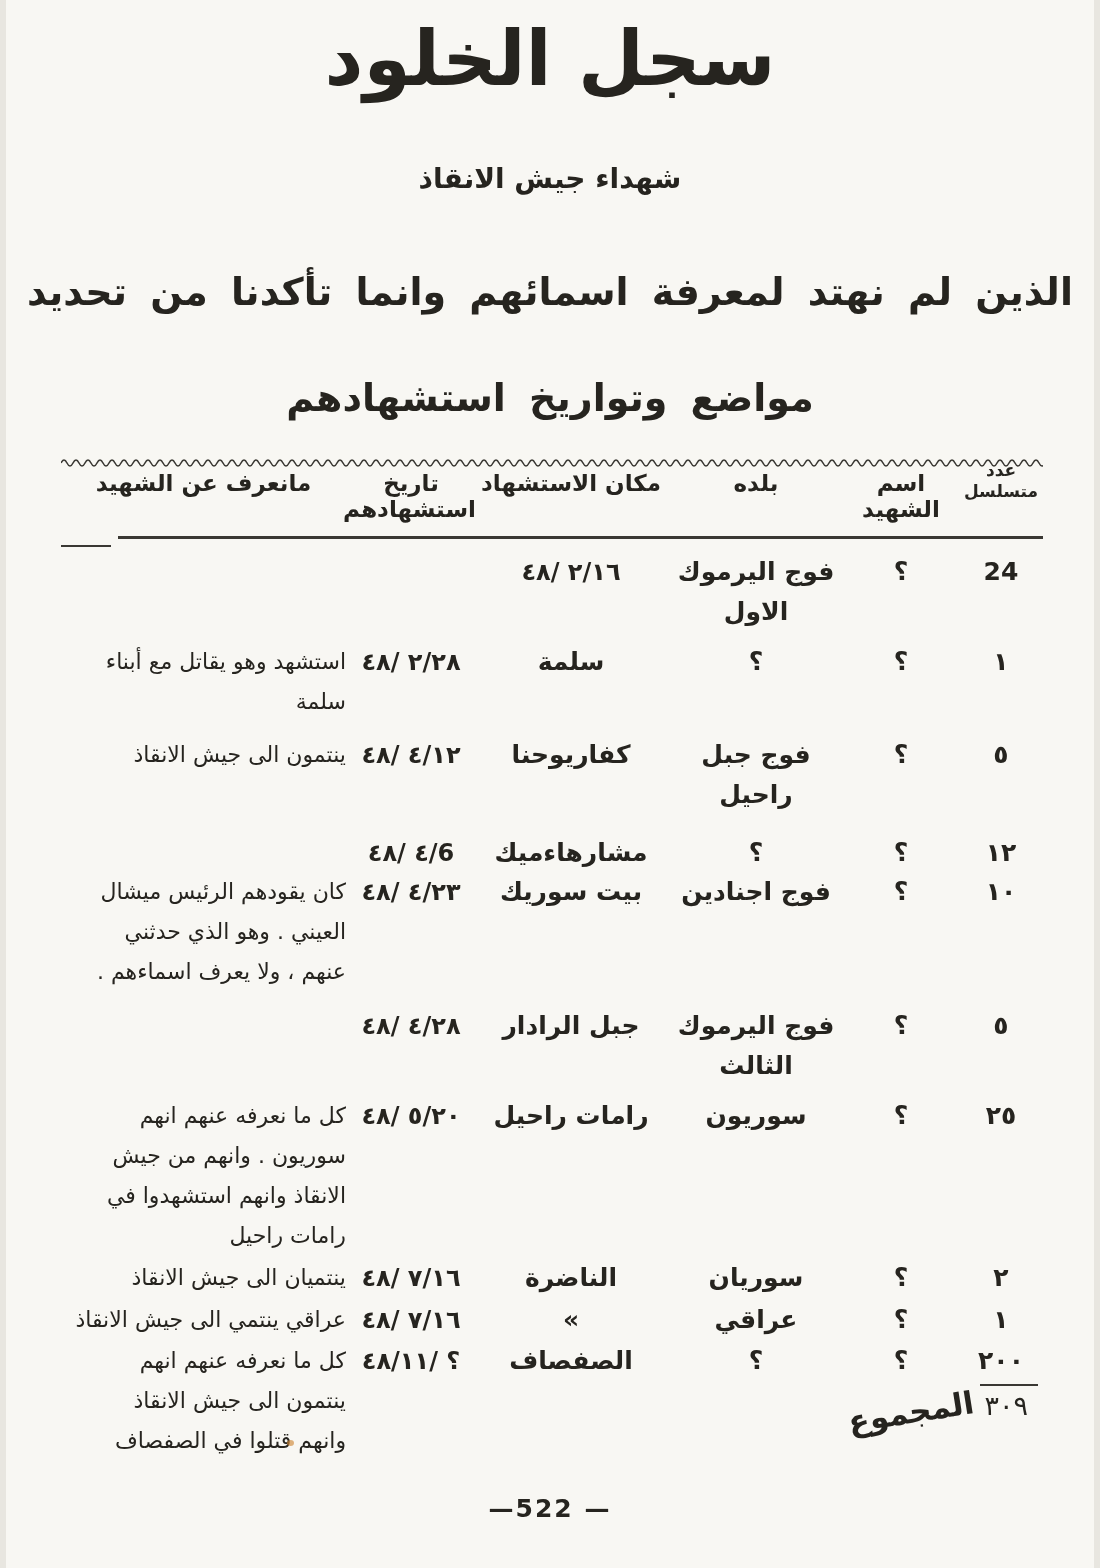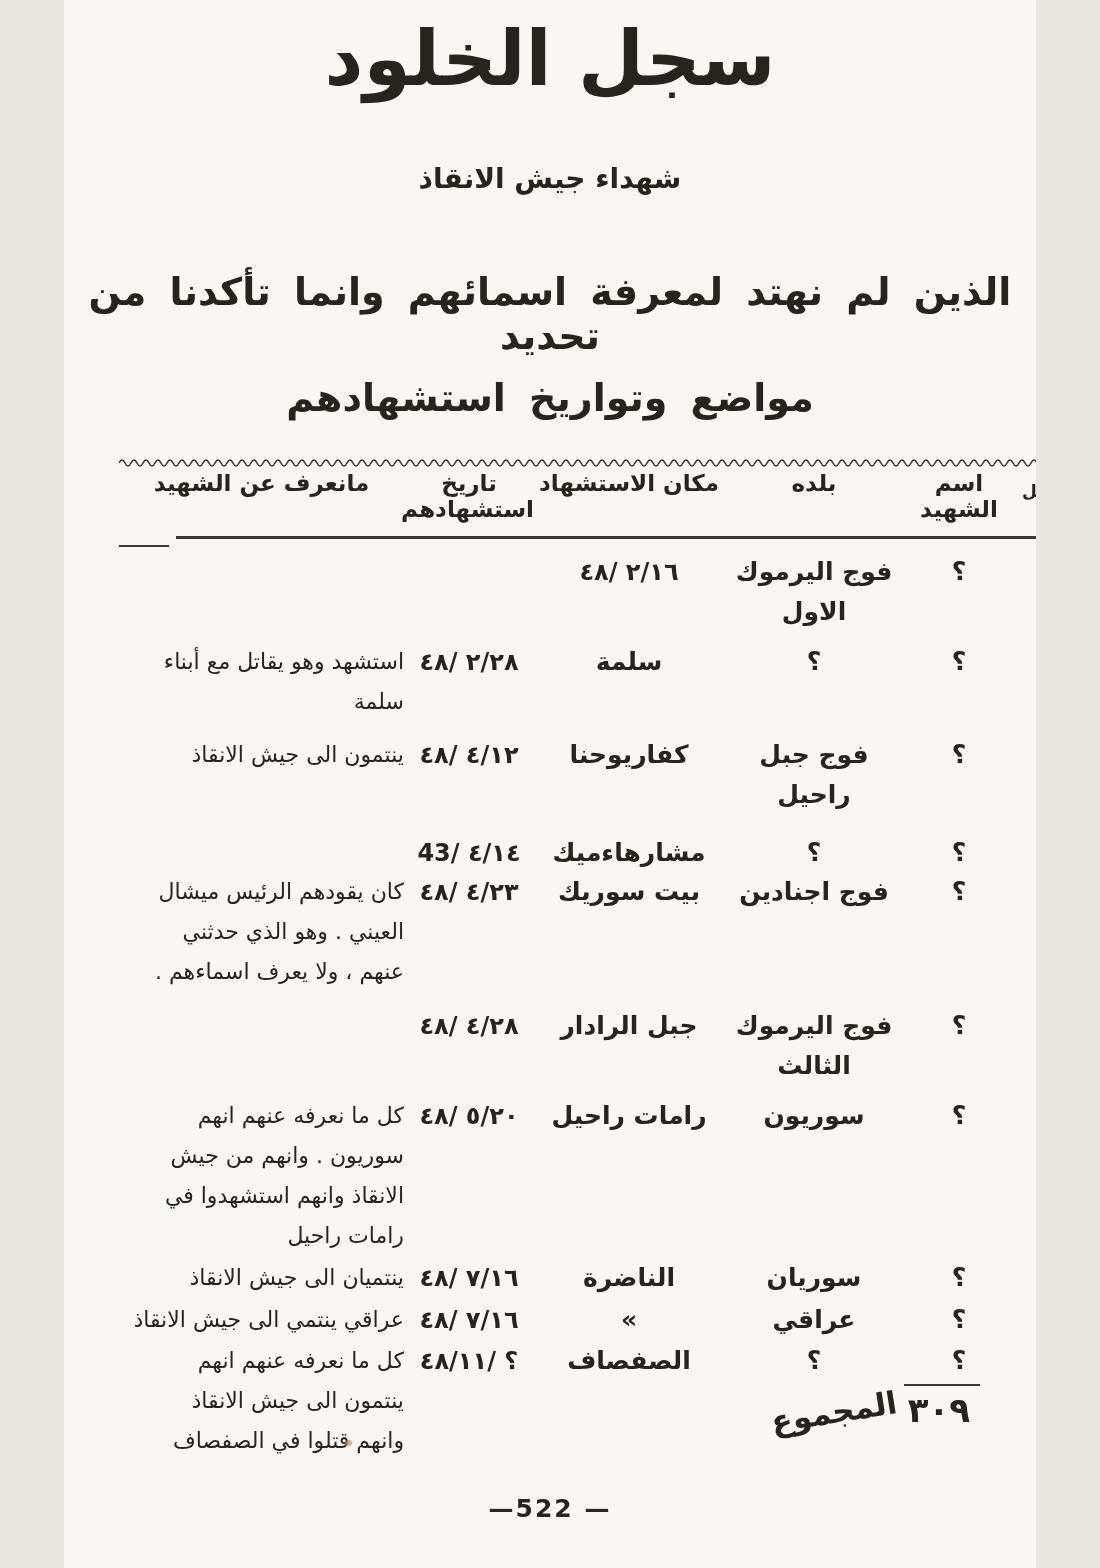--- a/index.html
+++ b/index.html
@@ -1,18 +1,18 @@
 <!DOCTYPE html>
 <html lang="ar" dir="rtl"><head>
 <meta charset="utf-8">
 <style>
   html,body{margin:0;padding:0;background:#e8e6e0;}
   .page{
     position:relative;
-    width:972px;height:1568px;
+    width:1088px;height:1568px;
     margin:0 auto;
     background:#f8f7f3;
     color:#26241f;
     font-family:"DejaVu Sans",sans-serif;
     direction:rtl;
     overflow:hidden;
   }
   .center{left:0;right:0;text-align:center;}
   .abs{position:absolute;}
   .title{top:14px;font-size:76px;font-weight:bold;letter-spacing:0;}
@@ -40,21 +40,21 @@
   .header-row .cell{font-size:23px;line-height:26px;}
   .header-row .h-serial{font-size:17px;line-height:21px;margin-top:-10px;}
   .header-row .h-notes{font-size:23px;}
   .total{
     position:absolute;right:56px;top:1384px;
     display:flex;direction:rtl;align-items:flex-start;gap:8px;
   }
   .total-num{
     border-top:2.5px solid #3a3833;
     padding:4px 10px 0 4px;
-    font-size:34px;font-weight:bold;text-align:right;
+    font-size:27px;font-weight:normal;text-align:right;
   }
   .total-label{
     font-size:31px;font-weight:bold;
     transform:rotate(-9deg) translateY(10px);
     display:inline-block;
   }
   .pagenum{
     top:1494px;font-size:25px;font-weight:bold;
     direction:ltr;unicode-bidi:bidi-override;letter-spacing:2px;
   }
@@ -116,21 +116,21 @@
     <div class="cell">كفاريوحنا</div>
     <div class="cell date">٤٨/ ٤/١٢</div>
     <div class="cell notes">ينتمون الى جيش الانقاذ</div>
   </div>
 
   <div class="row" style="top:833px;">
     <div class="cell">١٢</div>
     <div class="cell">؟</div>
     <div class="cell">؟</div>
     <div class="cell">مشارهاءميك</div>
-    <div class="cell date">43/ ٤/١٤</div>
+    <div class="cell date">٤٨/ ٤/6</div>
     <div class="cell notes"></div>
   </div>
 
   <div class="row" style="top:872px;">
     <div class="cell">١٠</div>
     <div class="cell">؟</div>
     <div class="cell">فوج اجنادين</div>
     <div class="cell">بيت سوريك</div>
     <div class="cell date">٤٨/ ٤/٢٣</div>
     <div class="cell notes">كان يقودهم الرئيس ميشال

